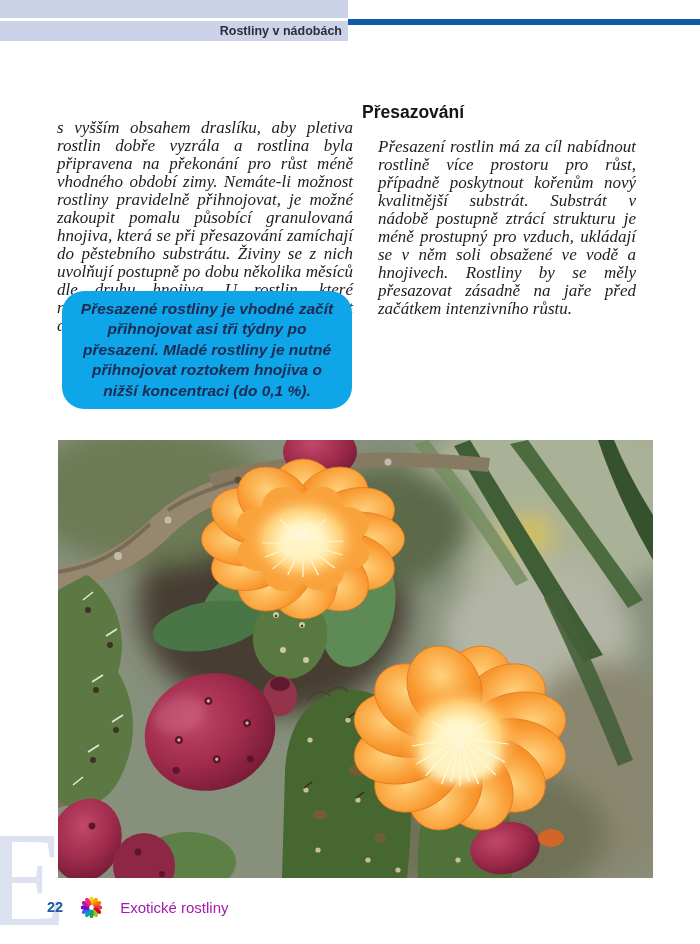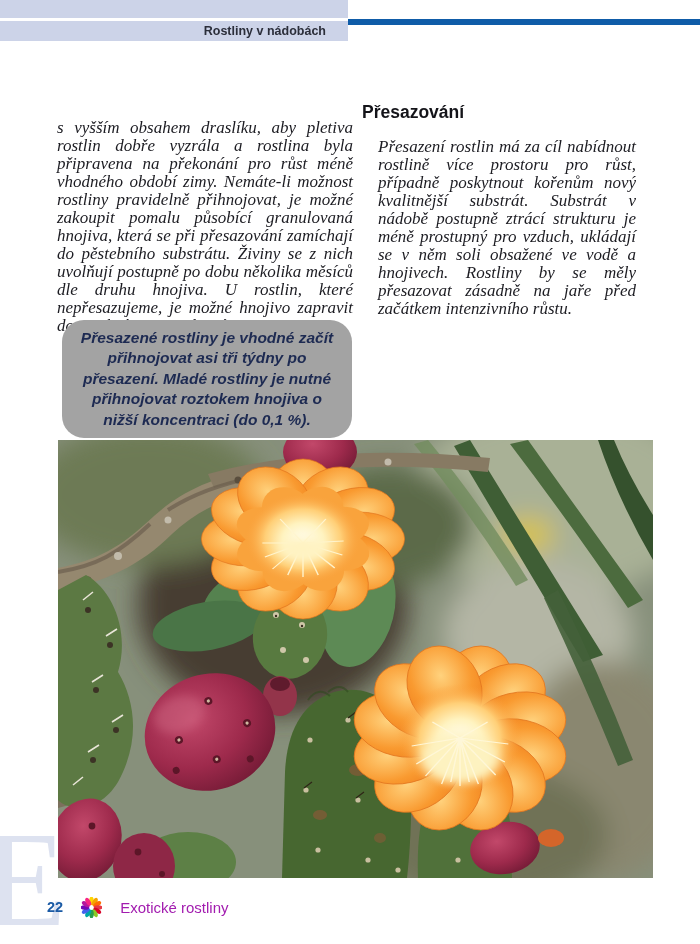--- a/index.html
+++ b/index.html
@@ -3,34 +3,34 @@
 <meta charset="utf-8">
 <style>
   html,body{margin:0;padding:0;}
   body{
     width:700px;height:944px;position:relative;background:#ffffff;
     font-family:"Liberation Serif",serif;overflow:hidden;
   }
   
   .band-top{position:absolute;left:0;top:0;width:348px;height:18px;background:#ccd3e8;}
   .band-bottom{position:absolute;left:0;top:21px;width:348px;height:20px;background:#ccd3e8;
-    display:flex;align-items:center;justify-content:flex-end;padding-right:22px;box-sizing:border-box;}
+    display:flex;align-items:center;justify-content:flex-end;padding-right:6px;box-sizing:border-box;}
   .band-bottom span{font-family:"Liberation Sans",sans-serif;font-size:12.5px;font-weight:600;color:#2b2e3a;}
   .accent-line{position:absolute;left:348px;top:19px;width:352px;height:6px;background:#0f5ca8;}
   
   .body-text{font-size:17px;line-height:18px;color:#1c1c22;text-align:justify;font-style:italic;}
   #left-col{position:absolute;left:57px;top:102px;width:296px;}
   #right-col{position:absolute;left:362px;top:102px;width:290px;}
   #right-col h2{font-family:"Liberation Sans",sans-serif;font-size:17.5px;font-weight:bold;
     color:#141419;margin:0 0 15px 0;line-height:20px;}
   #right-col p{margin:16px;}
   #right-col .p2{text-indent:14px;}
   
-  .infobox{position:absolute;left:62px;top:320px;width:290px;height:118px;box-sizing:border-box;
-    background:#a3a3a3;border-radius:22px;display:flex;align-items:center;justify-content:center;
+  .infobox{position:absolute;left:62px;top:291px;width:290px;height:118px;box-sizing:border-box;
+    background:#0ea5e9;border-radius:22px;display:flex;align-items:center;justify-content:center;
     padding:12px 13px;}
   .infobox span{font-family:"Liberation Sans",sans-serif;font-style:italic;font-weight:bold;
     font-size:15.5px;line-height:20.5px;color:#1d2a52;text-align:center;}
   
   .caption{margin-top:9px;font-family:"Liberation Sans",sans-serif;font-weight:bold;
     font-size:12.5px;line-height:16.5px;color:#1e2a52;text-align:left;}
   .caption .tri{color:#1565b0;font-size:11px;margin-right:4px;}
   
   .photo{position:absolute;left:58px;top:440px;width:595px;height:438px;z-index:2;}
   

